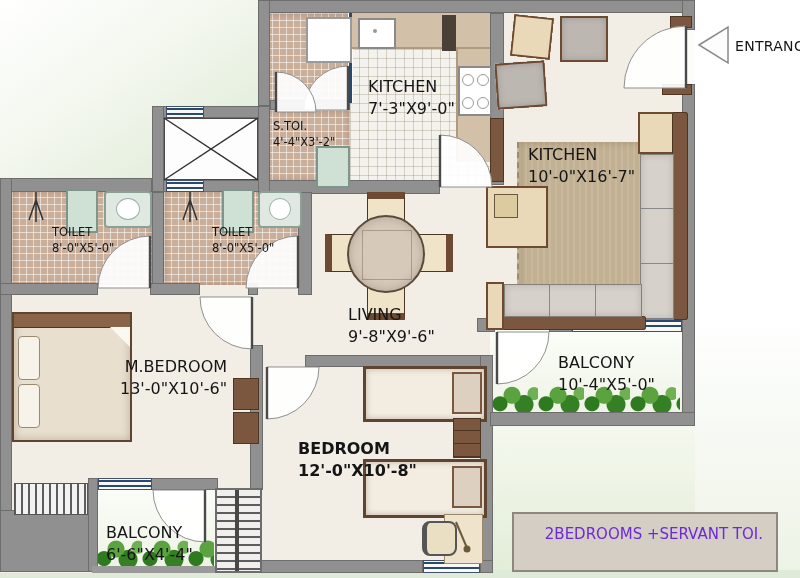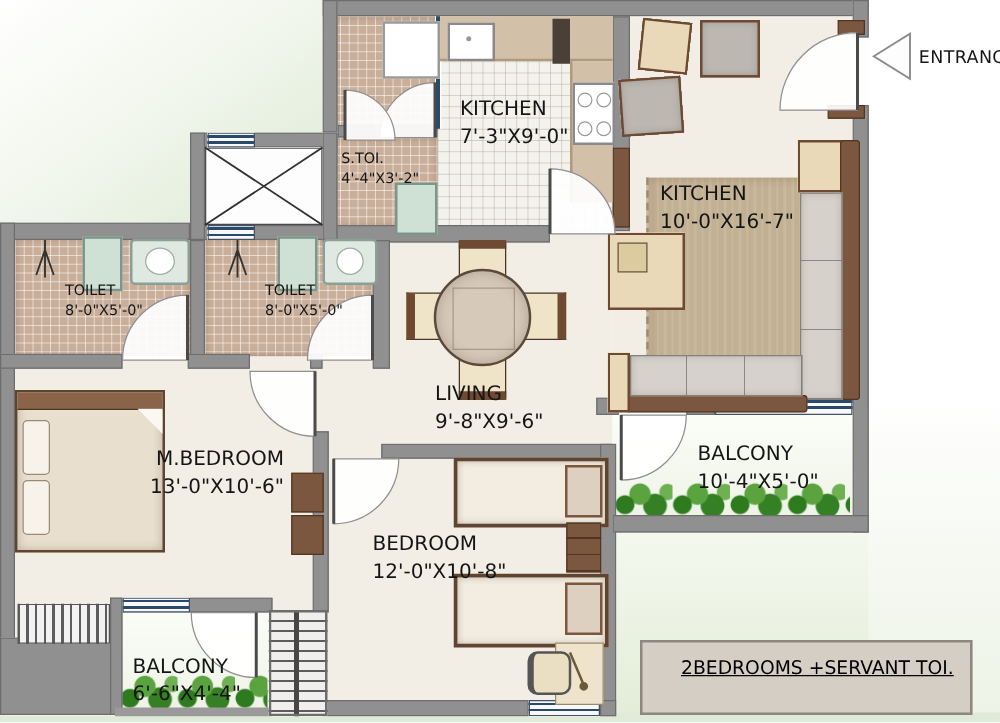--- a/index.html
+++ b/index.html
@@ -32,21 +32,21 @@
   .rlabel{position:absolute;font-size:16px;color:#151515;line-height:1.4;white-space:nowrap;}
   .rlabel.small{font-size:11.5px;}
   .rug{position:absolute;background-color:#c2b092;
     background-image:repeating-linear-gradient(90deg,rgba(255,255,255,.10) 0 2px,transparent 2px 6px);
     border-left:2px dashed #9c8c6e;border-right:2px dashed #9c8c6e;box-shadow:inset 0 0 8px rgba(90,70,40,.3);}
   .cushion{position:absolute;background:#d6d1ca;box-shadow:inset 0 0 0 1px #85817b,inset 0 0 8px rgba(0,0,0,.18);}
   .beige{position:absolute;background:#ead9b8;box-shadow:inset 0 0 0 2px #6f4a33;}
   .graychair{position:absolute;background:#bcb7b0;box-shadow:inset 0 0 0 2px #6f4a33,inset 0 0 8px rgba(0,0,0,.25);}
   .burner{width:10px;height:10px;border:1px solid #9a9a9a;border-radius:50%;background:#fff;}
   .titlebox{position:absolute;background:#d4cec5;border:2px solid #8d887f;
-    text-align:right;padding:9px 13px 0 0;font-size:15px;color:#000000;line-height:1.55;text-decoration:underline;}
+    text-align:right;padding:9px 13px 0 0;font-size:15px;color:#6d28d9;line-height:1.55;}
 </style>
 </head>
 <body>
 
 <div id="stage">
 
   <div class="abs" style="left:0;top:0;width:258px;height:178px;background:linear-gradient(145deg,#ffffff 0%,#f3f7ee 45%,#dcead4 100%);"></div>
   <div class="abs" style="left:695px;top:0;width:105px;height:572px;background:linear-gradient(180deg,#ffffff 55%,#edf3e6 100%);"></div>
   <div class="abs" style="left:490px;top:426px;width:205px;height:146px;background:linear-gradient(180deg,#f4f8ee,#e3edd8);"></div>
   <div class="abs" style="left:0;top:570px;width:800px;height:8px;background:#dfead8;"></div>
@@ -248,21 +248,21 @@
     <div>8'-0"X5'-0"</div>
   </div>
   <div class="rlabel" style="left:348px;top:304px;">
     <div>LIVING</div>
     <div>9'-8"X9'-6"</div>
   </div>
   <div class="rlabel" style="left:120px;top:356px;text-align:right;">
     <div>M.BEDROOM</div>
     <div>13'-0"X10'-6"</div>
   </div>
-  <div class="rlabel" style="left:298px;top:424px;">
+  <div class="rlabel" style="left:298px;top:438px;font-weight:bold;">
     <div>BEDROOM</div>
     <div>12'-0"X10'-8"</div>
   </div>
   <div class="rlabel" style="left:558px;top:352px;">
     <div>BALCONY</div>
     <div>10'-4"X5'-0"</div>
   </div>
   <div class="rlabel" style="left:106px;top:522px;">
     <div>BALCONY</div>
     <div>6'-6"X4'-4"</div>

